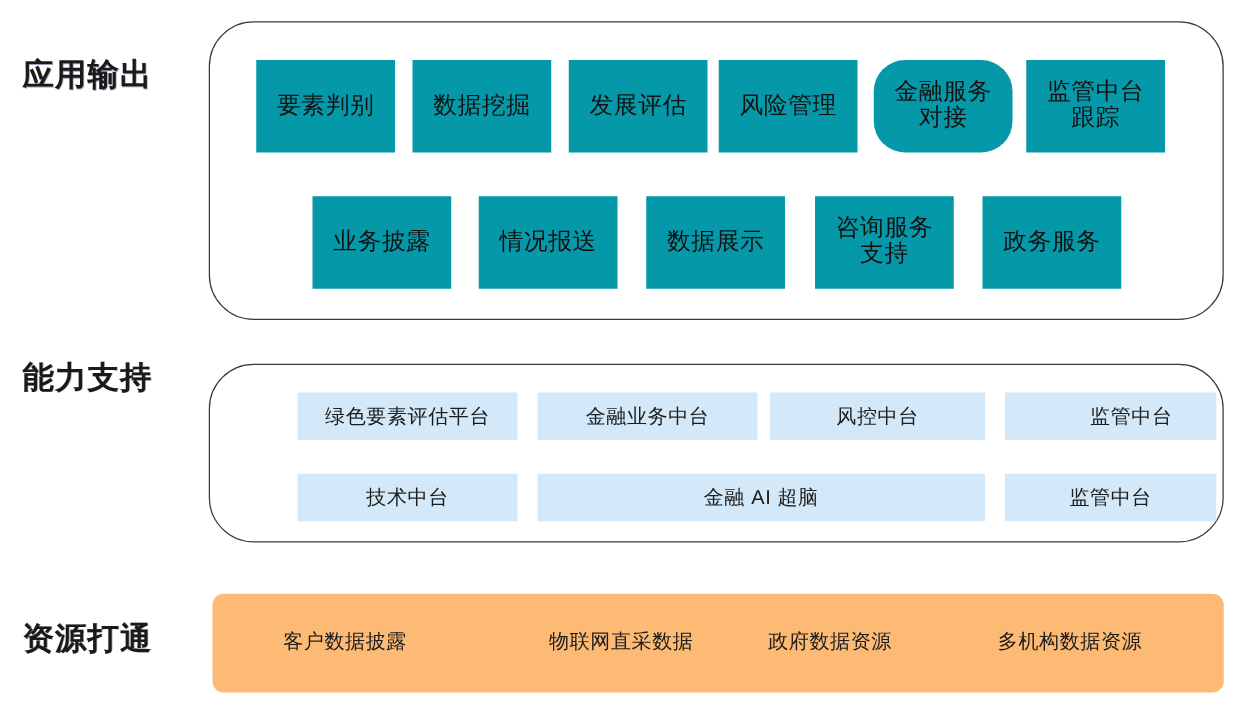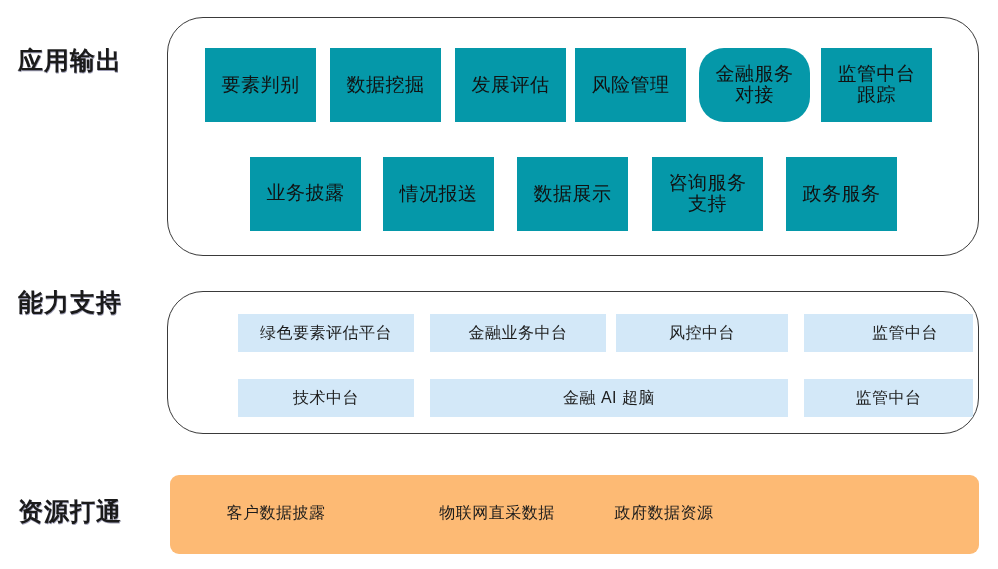--- a/index.html
+++ b/index.html
@@ -140,15 +140,16 @@
       <div class="blue-box" style="left: 771px; top: 314px; width: 169px; height: 38px; padding-left: 33px;">监管中台</div>
       <div class="blue-box" style="left: 205px; top: 379px; width: 176px; height: 38px;">技术中台</div>
       <div class="blue-box" style="left: 397px; top: 379px; width: 358px; height: 38px;">金融 AI 超脑</div>
       <div class="blue-box" style="left: 771px; top: 379px; width: 169px; height: 38px;">监管中台</div>
     </div>
 
   <div id="resource-bar">
       <div class="resource-item" style="left: 106px;">客户数据披露</div>
       <div class="resource-item" style="left: 302px; margin-left: 25px;">物联网直采数据</div>
       <div class="resource-item" style="left: 494px;">政府数据资源</div>
+      <div class="resource-item" style="left: 686px;">多机构数据资源</div>
     </div>
 
 </div>
 
 </body></html>

